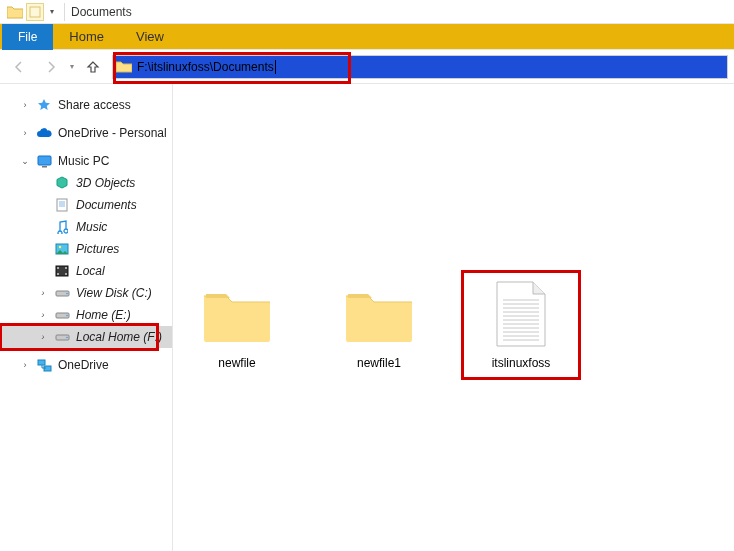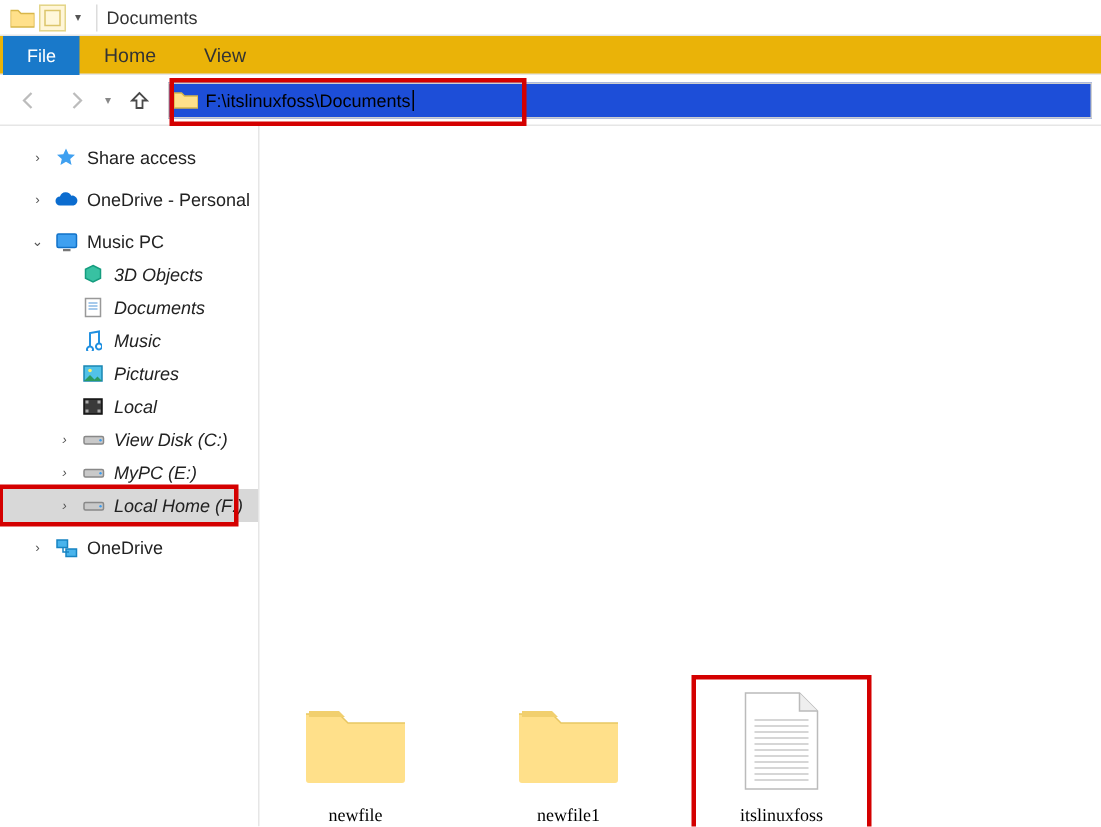--- a/index.html
+++ b/index.html
@@ -25,21 +25,21 @@
   .chev-tiny { font-size: 8px; color: #888; }
   .address { flex: 1; display: flex; align-items: center; border: 1px solid #cfcfcf; height: 24px; background: #1d4ed8; position: relative; }
   .addr-highlight { position: absolute; top: -4px; left: 0; width: 238px; height: 32px; border: 3px solid #d40000; pointer-events: none; }
   .addr-icon { width: 22px; display: flex; align-items: center; justify-content: center; }
   .addr-text { flex: 1; padding: 0 2px; font-size: 12px; display: flex; align-items: center; }
   .addr-text::after { content: ""; display: inline-block; width: 1px; height: 14px; background: #000; margin-left: 1px; }
 
   
   .body { display: flex; height: calc(551px - 24px - 26px - 34px); }
   .nav { width: 173px; border-right: 1px solid #e6e6e6; padding: 10px 0 0 2px; overflow: hidden; position: relative; }
-  .content { flex: 1; padding: 14px 0 0 14px; display: flex; gap: 42px; align-items: flex-end; position: relative; font-family: Liberation Serif, serif; }
+  .content { flex: 1; padding: 14px 0 0 14px; display: flex; gap: 42px; align-items: center; position: relative; }
 
   
   .nav-group { margin-bottom: 6px; }
   .nav-item { display: flex; align-items: center; height: 22px; padding-left: 18px; gap: 6px; font-size: 12px; color: #222; cursor: default; position: relative; }
   .nav-item.child { padding-left: 36px; font-style: italic; }
   .nav-item.selected { background: #d8d8d8; }
   .nav-item .chev { width: 10px; text-align: center; font-size: 9px; color: #555; }
   .nav-item:not(.haschev) .chev { visibility: hidden; }
   .nav-item .ico { width: 16px; height: 16px; display: flex; align-items: center; justify-content: center; }
   .nav-highlight { position: absolute; bottom: -3px; left: -3px; width: 160px; height: 28px; border: 3px solid #d40000; pointer-events: none; }
@@ -209,21 +209,21 @@
         <span>View Disk (C:)</span>
       </div>
       <div class="nav-item child haschev">
         <span class="chev">›</span>
         <span class="ico">
           <svg width="15" height="10" viewBox="0 0 15 10">
               <rect x="1" y="3" width="13" height="5" rx="1" fill="#c9c9c9" stroke="#888"></rect>
               <circle cx="12" cy="5.5" r="0.8" fill="#3a9cf0"></circle>
             </svg>
         </span>
-        <span>MyPC (E:)</span>
+        <span>Home (E:)</span>
       </div>
       <div class="nav-item child haschev selected">
         <span class="chev">›</span>
         <span class="ico">
           <svg width="15" height="10" viewBox="0 0 15 10">
               <rect x="1" y="3" width="13" height="5" rx="1" fill="#c9c9c9" stroke="#888"></rect>
               <circle cx="12" cy="5.5" r="0.8" fill="#3a9cf0"></circle>
             </svg>
         </span>
         <span>Local Home (F:)</span>

